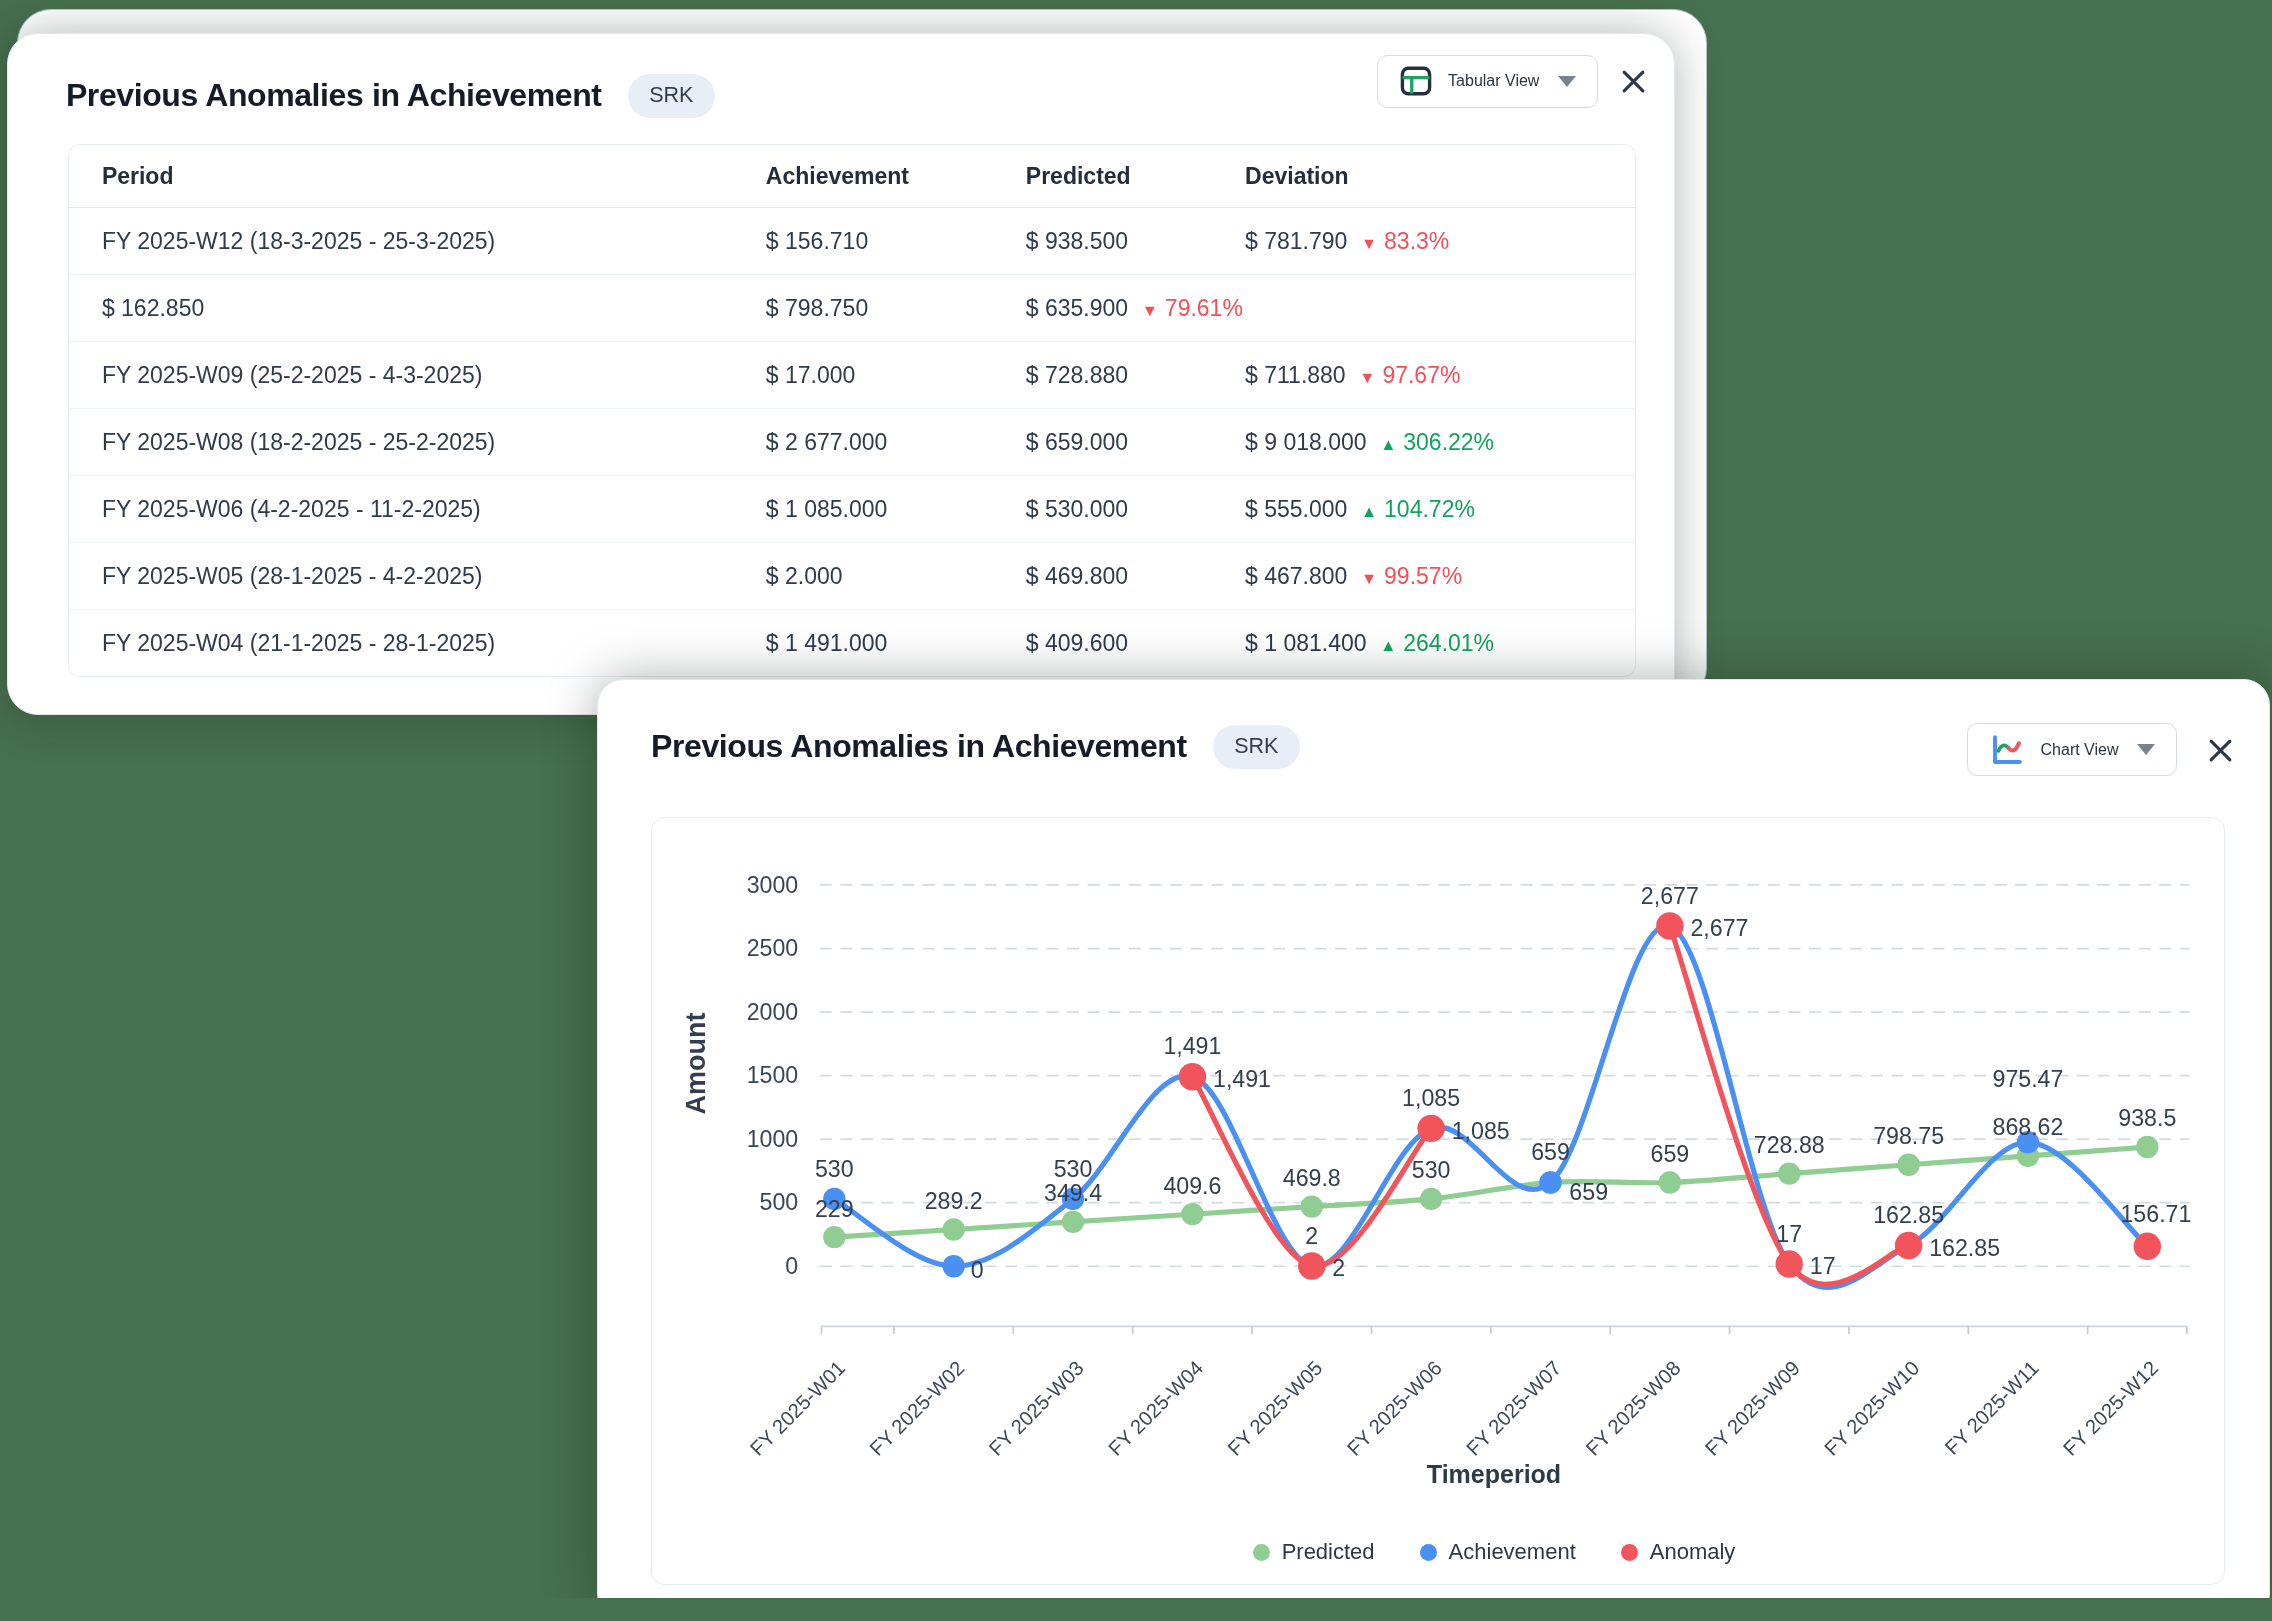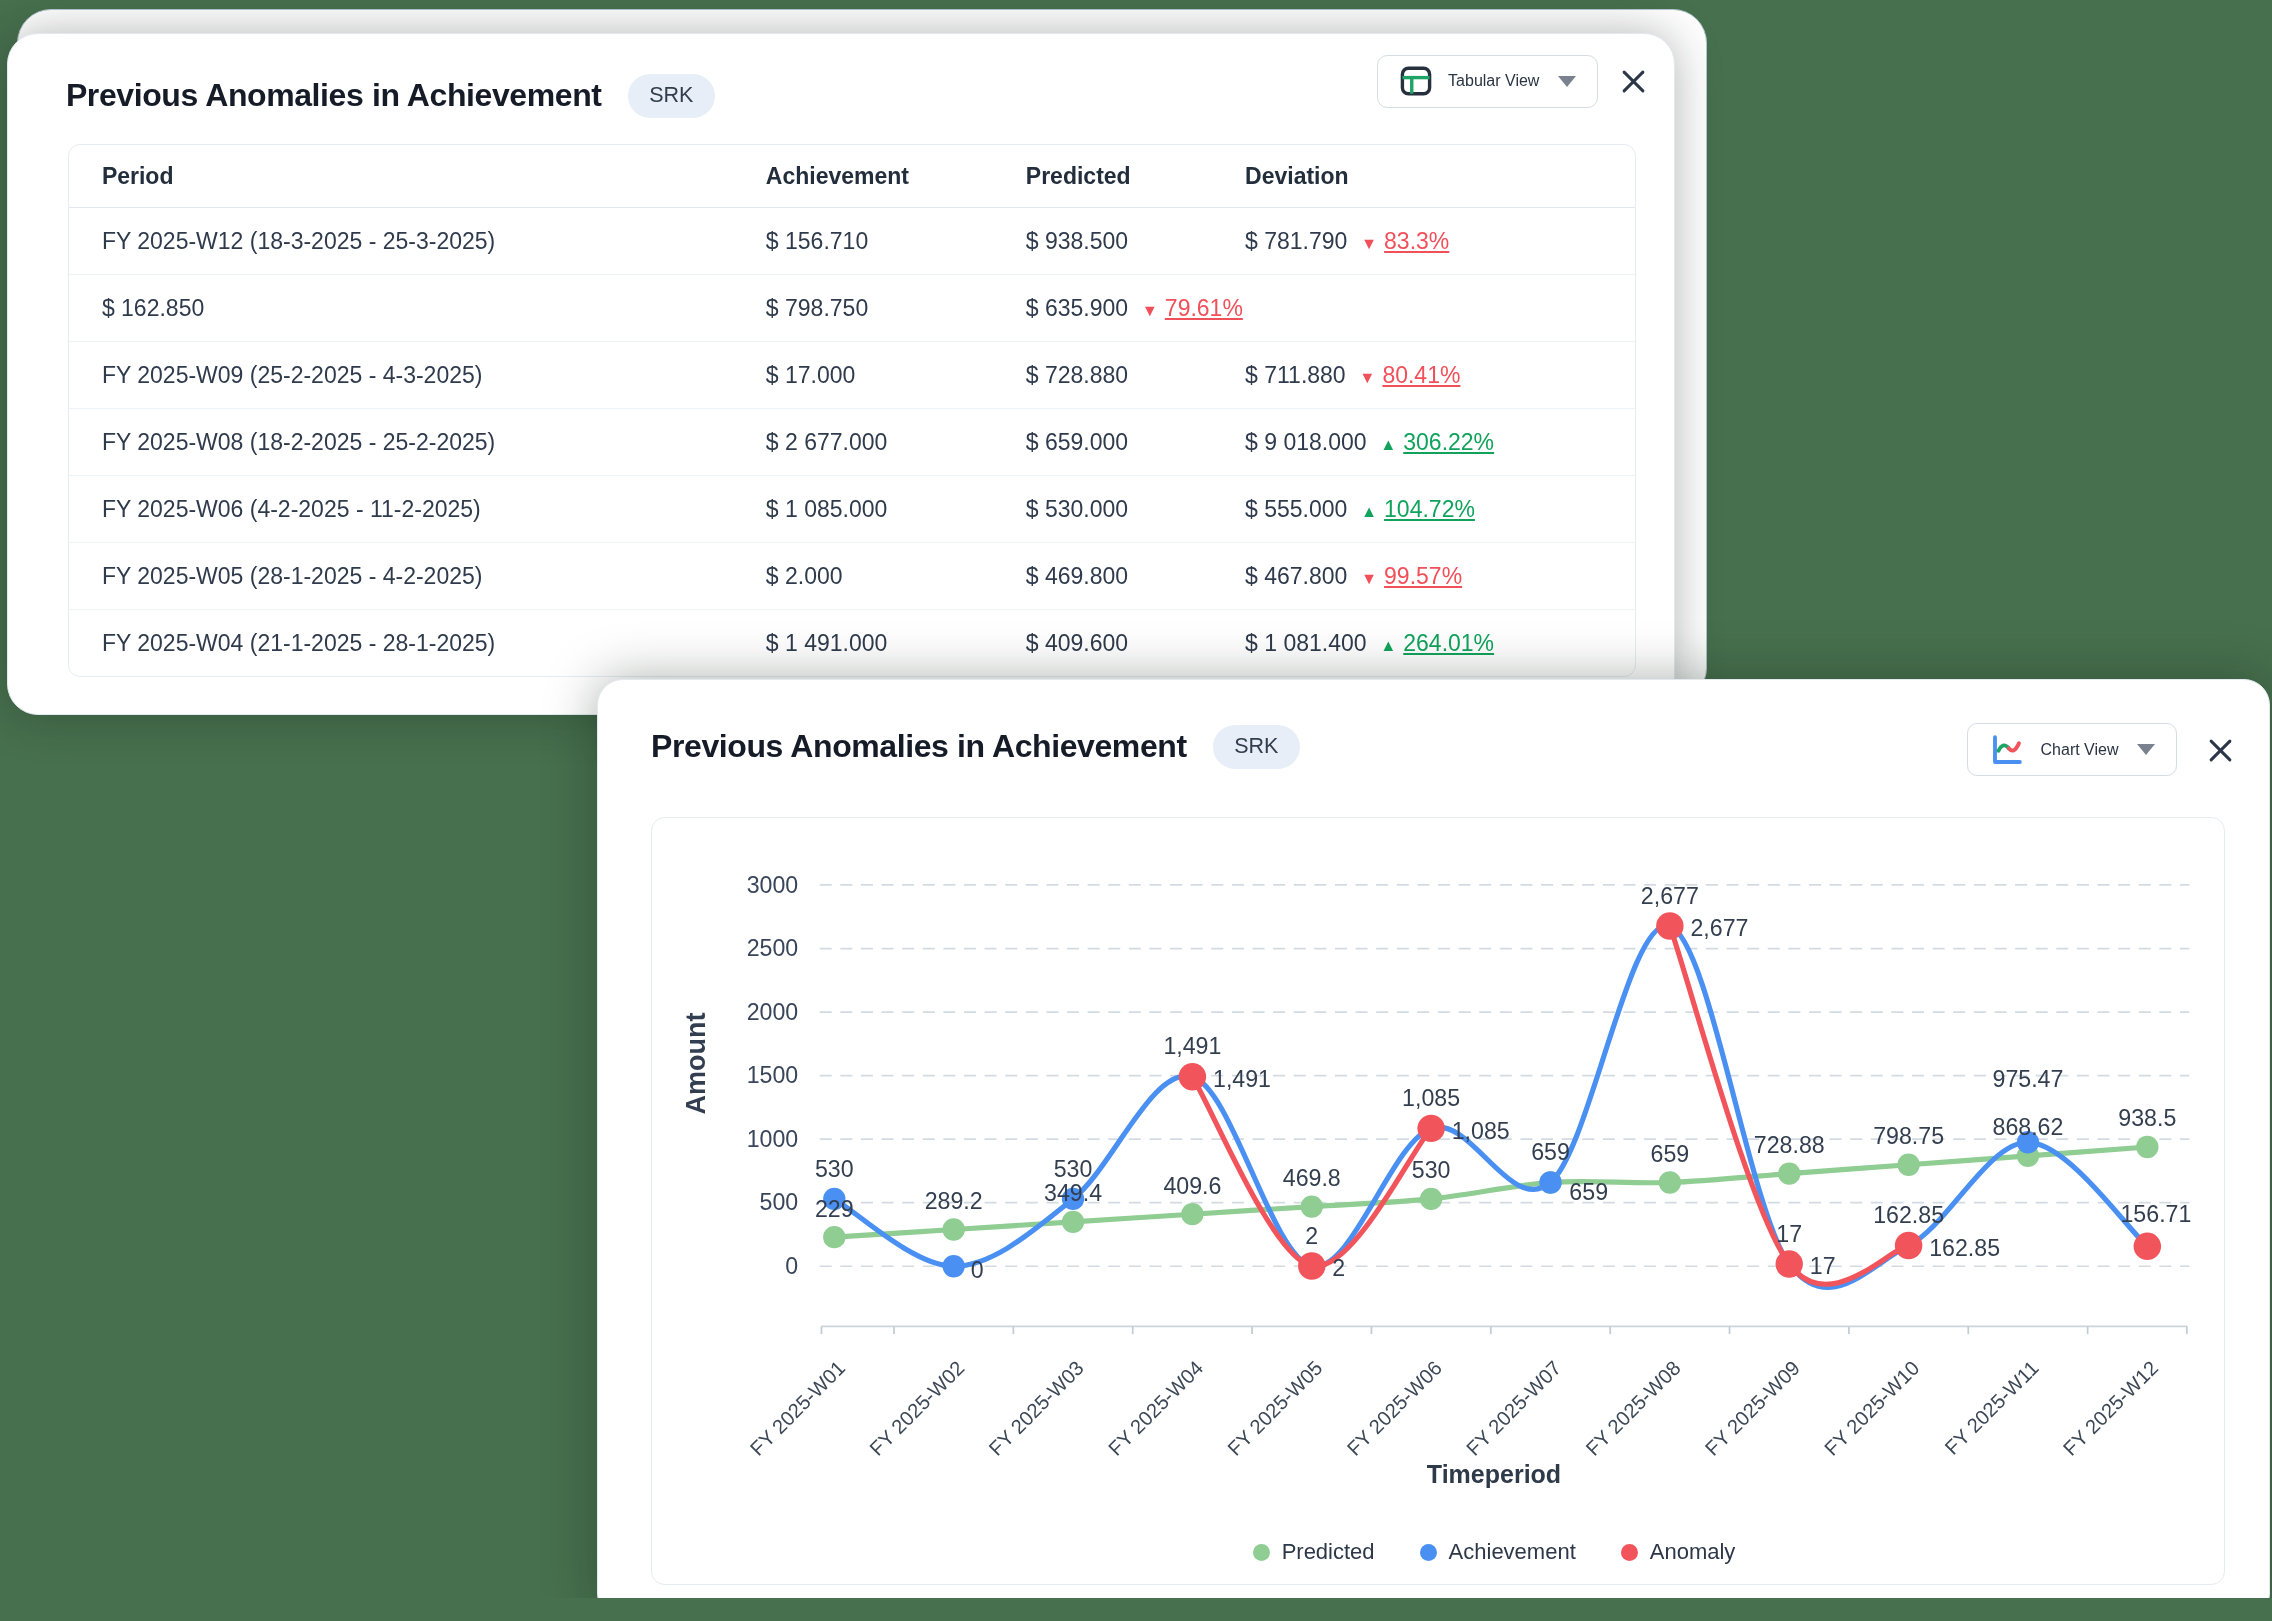--- a/index.html
+++ b/index.html
@@ -56,21 +56,21 @@
     position:absolute;left:60px;right:38px;top:110px;
     border:1.7px solid #e6ecf2;border-radius:12px;overflow:hidden;background:#fff;
   }
   .trow{display:grid;grid-template-columns:42.4% 16.6% 14% 27%;align-items:center;}
   .thead{height:62px;border-bottom:1.7px solid #e0e8f0;}
   .thead .tcell{font-weight:700;font-size:23px;color:#232e3c;}
   .tbody-row{height:66px;border-bottom:1.7px solid #eef3f8;}
   .tbody-row:last-child{border-bottom:none;}
   .tcell{padding-left:33px;font-size:23px;color:#2f3b4c;white-space:nowrap;}
   .dev-arrow{font-size:16.3px;margin:0 6.9px 0 13.7px;}
-  .dev-pct{font-weight:500;text-decoration:underline;}
+  .dev-pct{font-weight:500;}
   .dir-down .dev-arrow,.dir-down .dev-pct{color:#F0505A;}
   .dir-up .dev-arrow,.dir-up .dev-pct{color:#11A35C;}
 
   
   .chart-box{
     position:absolute;left:53px;top:137px;width:1572px;height:766px;
     border:1.7px solid #e5ebf1;border-radius:13.7px;background:#fff;
   }
   .chart-box svg{position:absolute;left:0;top:0;}
   .ylabel{
@@ -140,21 +140,21 @@
           </div>
           <div class="trow tbody-row dir-down">
             <div class="tcell">$ 162.850</div>
             <div class="tcell">$ 798.750</div>
             <div class="tcell"><span>$ 635.900</span><span class="dev-arrow">▼</span><span class="dev-pct">79.61%</span></div>
           </div>
           <div class="trow tbody-row dir-down">
             <div class="tcell">FY 2025-W09 (25-2-2025 - 4-3-2025)</div>
             <div class="tcell">$ 17.000</div>
             <div class="tcell">$ 728.880</div>
-            <div class="tcell"><span>$ 711.880</span><span class="dev-arrow">▼</span><span class="dev-pct">80.41%</span></div>
+            <div class="tcell"><span>$ 711.880</span><span class="dev-arrow">▼</span><span class="dev-pct">97.67%</span></div>
           </div>
           <div class="trow tbody-row dir-up">
             <div class="tcell">FY 2025-W08 (18-2-2025 - 25-2-2025)</div>
             <div class="tcell">$ 2 677.000</div>
             <div class="tcell">$ 659.000</div>
             <div class="tcell"><span>$ 9 018.000</span><span class="dev-arrow">▲</span><span class="dev-pct">306.22%</span></div>
           </div>
           <div class="trow tbody-row dir-up">
             <div class="tcell">FY 2025-W06 (4-2-2025 - 11-2-2025)</div>
             <div class="tcell">$ 1 085.000</div>

